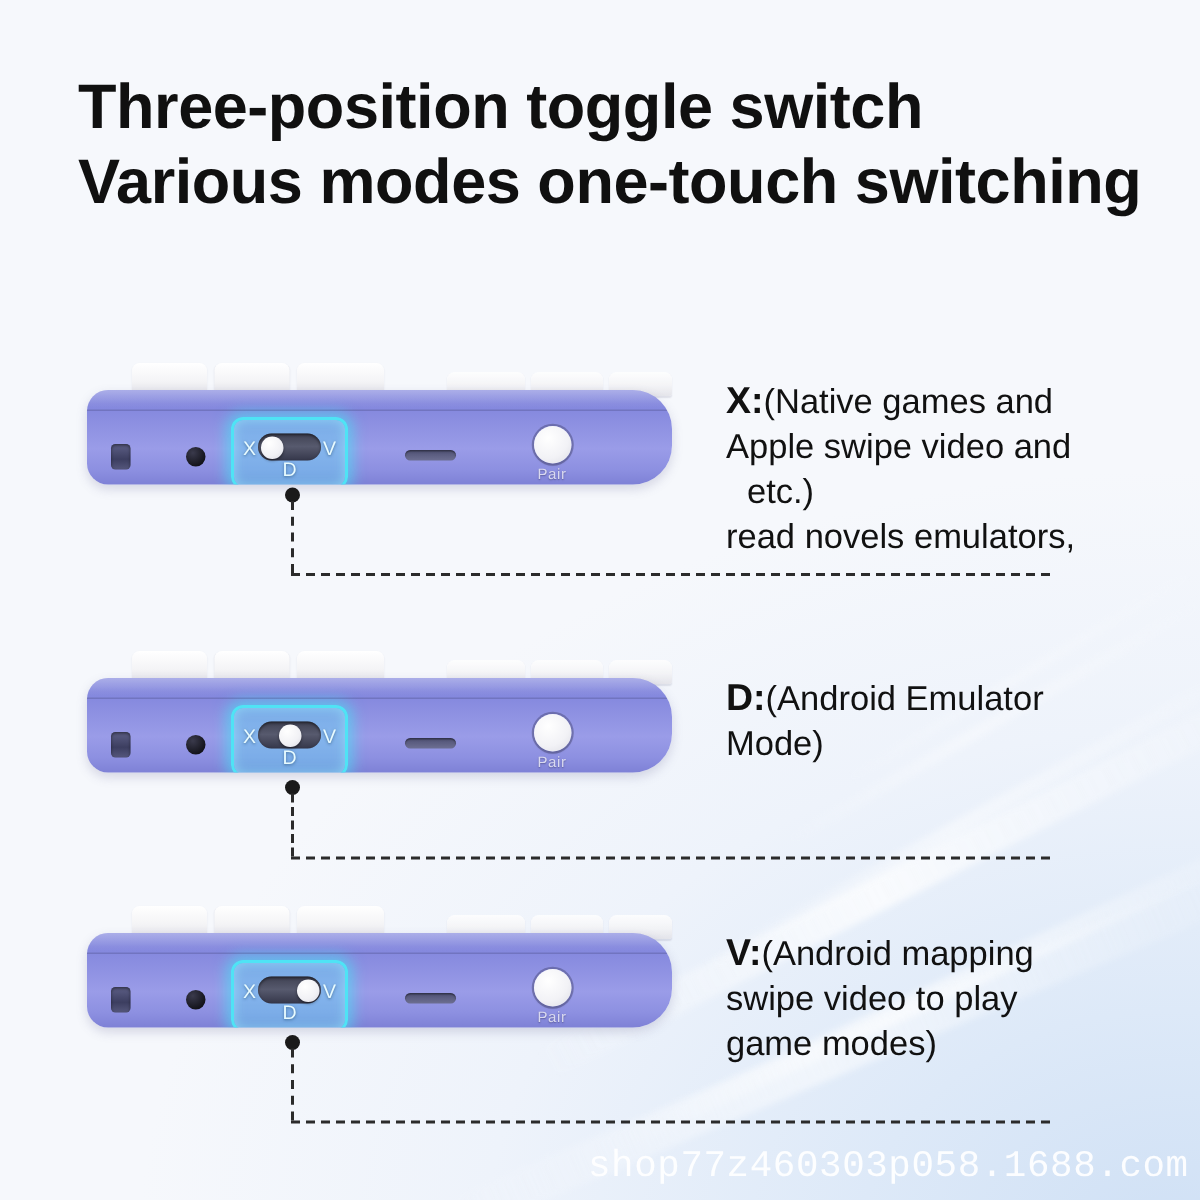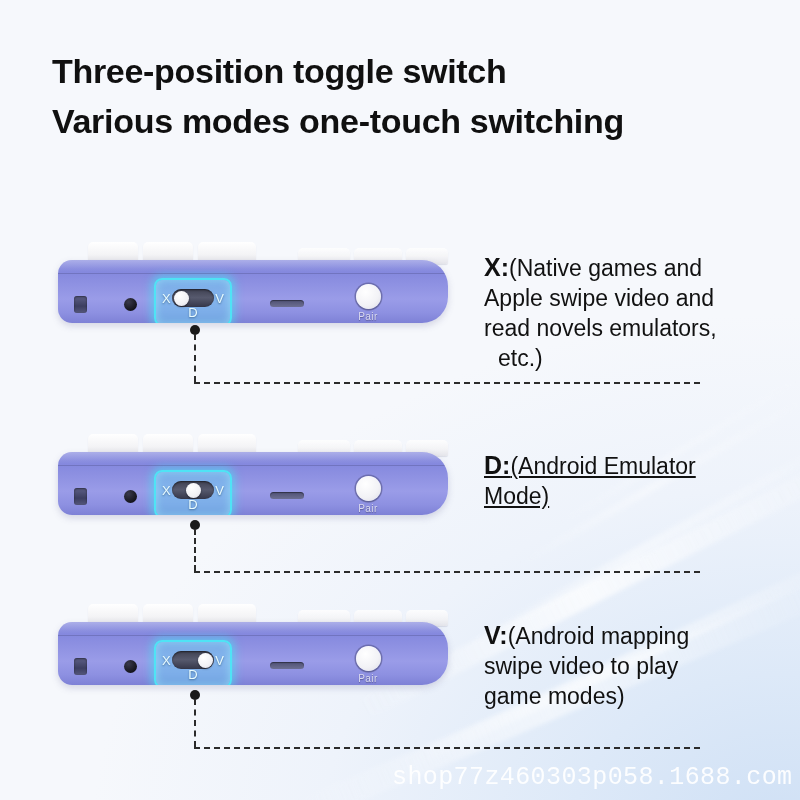--- a/index.html
+++ b/index.html
@@ -37,21 +37,21 @@
   .sk5 { left: 520px; top: 560px; width: 330px; height: 8px;  transform: rotate(-30deg); opacity: .4; }
   .sk6 { left: 560px; top: 520px; width: 280px; height: 6px;  transform: rotate(-31deg); opacity: .3; }
 
   
   #heading {
     position: absolute;
     left: 52px; top: 46px;
     width: 720px;
     color: #101010;
     font-weight: bold;
-    font-size: 34px;
+    font-size: 42px;
     line-height: 50px;
     letter-spacing: -0.3px;
     font-family: "Liberation Sans", sans-serif;
     z-index: 5;
   }
   #heading .hl { display: block; white-space: nowrap; }
 
   
   .row { position: absolute; left: 0; width: 800px; height: 170px; }
   #row-0 { top: 228px; }
@@ -185,21 +185,21 @@
   .annot {
     position: absolute;
     color: #111111;
     font-size: 23px;
     line-height: 30px;
     font-family: "Liberation Sans", sans-serif;
     z-index: 4;
   }
   .annot b { font-weight: bold; font-size: 25px; }
   #annot-0 { left: 484px; top: 252px; width: 300px; }
-  #annot-1 { left: 484px; top: 450px; width: 300px; text-decoration: underline; }
+  #annot-1 { left: 484px; top: 450px; width: 300px; }
   #annot-2 { left: 484px; top: 620px; width: 300px; }
   .annot .ln { display: block; white-space: nowrap; }
   .annot .ln.indent { padding-left: 14px; }
 
   
   .connector { position: absolute; z-index: 3; }
   .conn-dot {
     position: absolute;
     width: 10px; height: 10px;
     border-radius: 50%;
@@ -361,22 +361,22 @@
 </div>
 <div class="connector" id="conn-2">
   <div class="conn-dot"></div>
   <div class="conn-v"></div>
   <div class="conn-h"></div>
 </div>
 
 <div class="annot" id="annot-0">
   <span class="ln"><b>X:</b><span>(Native games and</span></span>
   <span class="ln">Apple swipe video and</span>
+  <span class="ln indent">etc.)</span>
   <span class="ln">read novels emulators,</span>
-  <span class="ln indent">etc.)</span>
 </div>
 <div class="annot" id="annot-1">
   <span class="ln"><b>D:</b><span>(Android Emulator</span></span>
   <span class="ln">Mode)</span>
 </div>
 <div class="annot" id="annot-2">
   <span class="ln"><b>V:</b><span>(Android mapping</span></span>
   <span class="ln">swipe video to play</span>
   <span class="ln">game modes)</span>
 </div>

